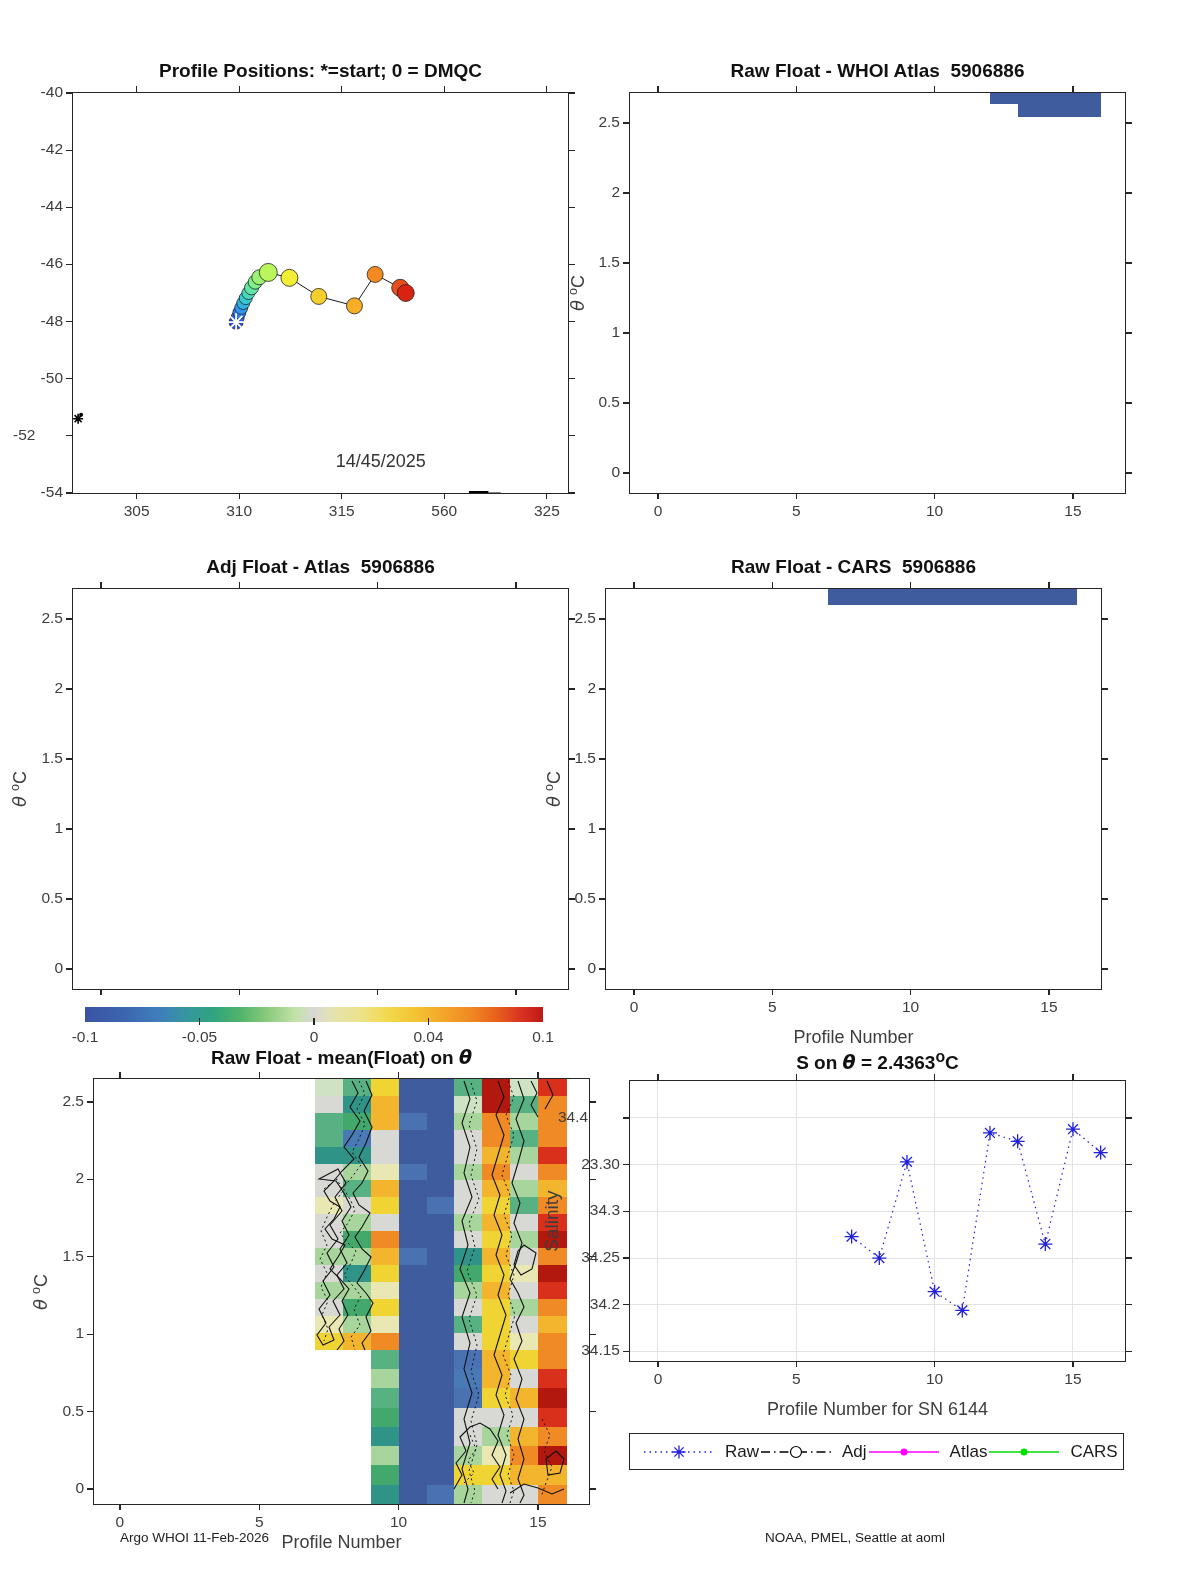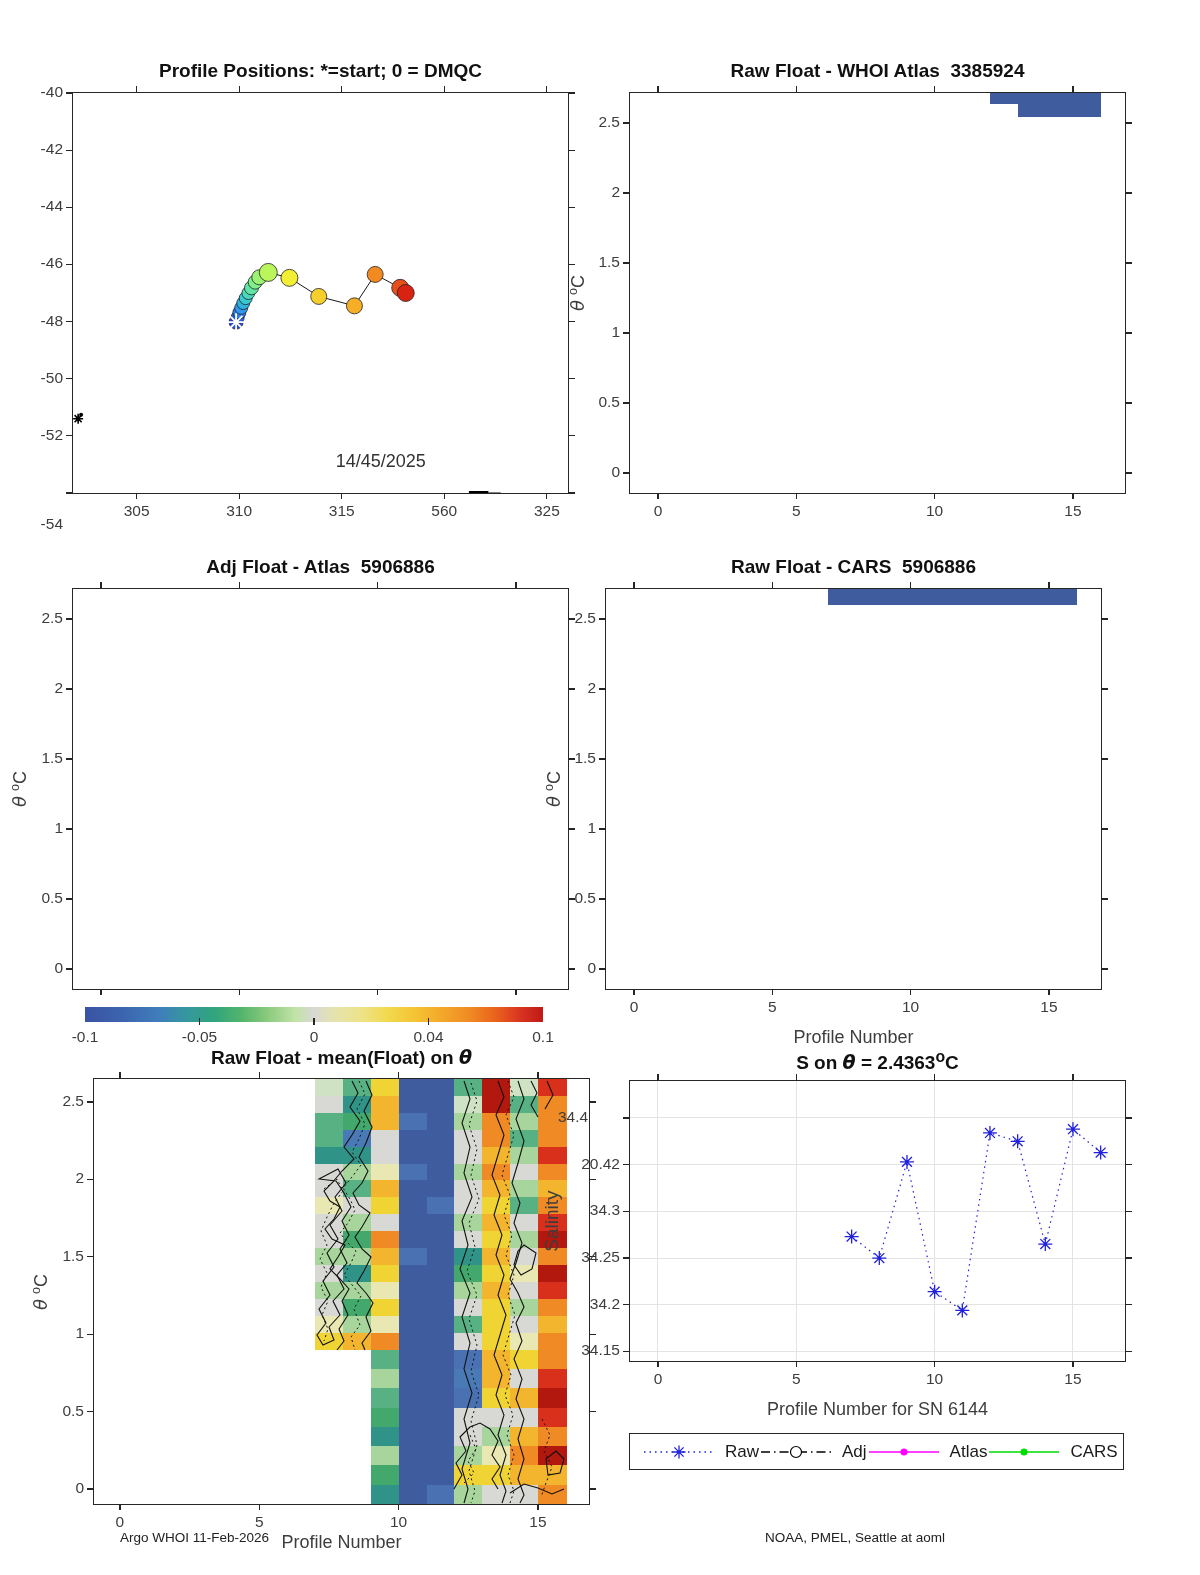--- a/index.html
+++ b/index.html
@@ -79,24 +79,24 @@
       <div style="position: absolute; left: 268.132px; top: -7px; width: 1.2px; height: 6px; background: rgb(38, 38, 38);"></div>
       <div class="ticklabel" style="position: absolute; left: 238.732px; top: 409px; width: 60px; text-align: center;">315</div>
       <div style="position: absolute; left: 370.701px; top: 400px; width: 1.2px; height: 6px; background: rgb(38, 38, 38);"></div>
       <div style="position: absolute; left: 370.701px; top: -7px; width: 1.2px; height: 6px; background: rgb(38, 38, 38);"></div>
       <div class="ticklabel" style="position: absolute; left: 341.301px; top: 409px; width: 60px; text-align: center;">560</div>
       <div style="position: absolute; left: 473.271px; top: 400px; width: 1.2px; height: 6px; background: rgb(38, 38, 38);"></div>
       <div style="position: absolute; left: 473.271px; top: -7px; width: 1.2px; height: 6px; background: rgb(38, 38, 38);"></div>
       <div class="ticklabel" style="position: absolute; left: 443.871px; top: 409px; width: 60px; text-align: center;">325</div>
       <div style="position: absolute; left: -7px; top: 399.4px; width: 6px; height: 1.2px; background: rgb(38, 38, 38);"></div>
       <div style="position: absolute; left: 496px; top: 399.4px; width: 6px; height: 1.2px; background: rgb(38, 38, 38);"></div>
-      <div class="ticklabel" style="position: absolute; left: -72px; top: 390px; width: 62px; text-align: right; margin-top: 32px;">-54</div>
+      <div class="ticklabel" style="position: absolute; left: -72px; top: 390px; width: 62px; text-align: right;">-54</div>
       <div style="position: absolute; left: -7px; top: 342.257px; width: 6px; height: 1.2px; background: rgb(38, 38, 38);"></div>
       <div style="position: absolute; left: 496px; top: 342.257px; width: 6px; height: 1.2px; background: rgb(38, 38, 38);"></div>
-      <div class="ticklabel" style="position: absolute; left: -72px; top: 332.857px; width: 62px; text-align: right;">-52</div>
+      <div class="ticklabel" style="position: absolute; left: -72px; top: 332.857px; width: 62px; text-align: left; padding-left: 12px;">-52</div>
       <div style="position: absolute; left: -7px; top: 285.114px; width: 6px; height: 1.2px; background: rgb(38, 38, 38);"></div>
       <div style="position: absolute; left: 496px; top: 285.114px; width: 6px; height: 1.2px; background: rgb(38, 38, 38);"></div>
       <div class="ticklabel" style="position: absolute; left: -72px; top: 275.714px; width: 62px; text-align: right;">-50</div>
       <div style="position: absolute; left: -7px; top: 227.971px; width: 6px; height: 1.2px; background: rgb(38, 38, 38);"></div>
       <div style="position: absolute; left: 496px; top: 227.971px; width: 6px; height: 1.2px; background: rgb(38, 38, 38);"></div>
       <div class="ticklabel" style="position: absolute; left: -72px; top: 218.571px; width: 62px; text-align: right;">-48</div>
       <div style="position: absolute; left: -7px; top: 170.829px; width: 6px; height: 1.2px; background: rgb(38, 38, 38);"></div>
       <div style="position: absolute; left: 496px; top: 170.829px; width: 6px; height: 1.2px; background: rgb(38, 38, 38);"></div>
       <div class="ticklabel" style="position: absolute; left: -72px; top: 161.429px; width: 62px; text-align: right;">-46</div>
       <div style="position: absolute; left: -7px; top: 113.686px; width: 6px; height: 1.2px; background: rgb(38, 38, 38);"></div>
@@ -104,21 +104,21 @@
       <div class="ticklabel" style="position: absolute; left: -72px; top: 104.286px; width: 62px; text-align: right;">-44</div>
       <div style="position: absolute; left: -7px; top: 56.5429px; width: 6px; height: 1.2px; background: rgb(38, 38, 38);"></div>
       <div style="position: absolute; left: 496px; top: 56.5429px; width: 6px; height: 1.2px; background: rgb(38, 38, 38);"></div>
       <div class="ticklabel" style="position: absolute; left: -72px; top: 47.1429px; width: 62px; text-align: right;">-42</div>
       <div style="position: absolute; left: -7px; top: -0.6px; width: 6px; height: 1.2px; background: rgb(38, 38, 38);"></div>
       <div style="position: absolute; left: 496px; top: -0.6px; width: 6px; height: 1.2px; background: rgb(38, 38, 38);"></div>
       <div class="ticklabel" style="position: absolute; left: -72px; top: -10px; width: 62px; text-align: right;">-40</div>
     </div>
 
   <div class="panel" id="p2">
-    <div class="title">Raw Float - WHOI Atlas  3385924</div>
+    <div class="title">Raw Float - WHOI Atlas  5906886</div>
     <div class="ylab" style="left:-53px;"><span class="theta">θ</span> <sup>o</sup><span>C</span></div>
     <div class="plotclip">
         <div style="position: absolute; left: 359.975px; top: 0px; width: 27.6691px; height: 11.0606px; background: rgb(62, 92, 158);"></div>
         <div style="position: absolute; left: 387.644px; top: 0px; width: 83.0073px; height: 23.6612px; background: rgb(62, 92, 158);"></div>
       </div>
   <div style="position: absolute; left: 27.3458px; top: 400px; width: 1.2px; height: 6px; background: rgb(38, 38, 38);"></div>
       <div style="position: absolute; left: 27.3458px; top: -7px; width: 1.2px; height: 6px; background: rgb(38, 38, 38);"></div>
       <div class="ticklabel" style="position: absolute; left: -2.05422px; top: 409px; width: 60px; text-align: center;">0</div>
       <div style="position: absolute; left: 165.691px; top: 400px; width: 1.2px; height: 6px; background: rgb(38, 38, 38);"></div>
       <div style="position: absolute; left: 165.691px; top: -7px; width: 1.2px; height: 6px; background: rgb(38, 38, 38);"></div>
@@ -543,21 +543,21 @@
       <div style="position: absolute; left: 496px; top: 223.176px; width: 6px; height: 1.2px; background: rgb(38, 38, 38);"></div>
       <div class="ticklabel" style="position: absolute; left: -72px; top: 213.776px; width: 62px; text-align: right;">34.2</div>
       <div style="position: absolute; left: -7px; top: 176.478px; width: 6px; height: 1.2px; background: rgb(38, 38, 38);"></div>
       <div style="position: absolute; left: 496px; top: 176.478px; width: 6px; height: 1.2px; background: rgb(38, 38, 38);"></div>
       <div class="ticklabel" style="position: absolute; left: -72px; top: 167.078px; width: 62px; text-align: right;">34.25</div>
       <div style="position: absolute; left: -7px; top: 129.78px; width: 6px; height: 1.2px; background: rgb(38, 38, 38);"></div>
       <div style="position: absolute; left: 496px; top: 129.78px; width: 6px; height: 1.2px; background: rgb(38, 38, 38);"></div>
       <div class="ticklabel" style="position: absolute; left: -72px; top: 120.38px; width: 62px; text-align: right;">34.3</div>
       <div style="position: absolute; left: -7px; top: 83.0825px; width: 6px; height: 1.2px; background: rgb(38, 38, 38);"></div>
       <div style="position: absolute; left: 496px; top: 83.0825px; width: 6px; height: 1.2px; background: rgb(38, 38, 38);"></div>
-      <div class="ticklabel" style="position: absolute; left: -72px; top: 73.6825px; width: 62px; text-align: right;">20.42</div>
+      <div class="ticklabel" style="position: absolute; left: -72px; top: 73.6825px; width: 62px; text-align: right;">23.30</div>
       <div style="position: absolute; left: -7px; top: 36.3847px; width: 6px; height: 1.2px; background: rgb(38, 38, 38);"></div>
       <div style="position: absolute; left: 496px; top: 36.3847px; width: 6px; height: 1.2px; background: rgb(38, 38, 38);"></div>
       <div class="ticklabel" style="position: absolute; left: -72px; top: 26.9847px; width: 62px; text-align: left;">34.4</div>
     </div>
 
   <div id="legend">
       <div class="legitem">
         <svg width="74" height="22" viewBox="0 0 74 22" style="position: static;">
           <line x1="2" y1="11" x2="72" y2="11" stroke="#2020DD" stroke-width="1.3" stroke-dasharray="1.5 4"></line>
           <path d="M30.5,11 L43.5,11 M37,4.5 L37,17.5 M32.4045,6.4045000000000005 L41.5955,15.5955 M32.4045,15.5955 L41.5955,6.4045000000000005" stroke="#2020DD" stroke-width="1.3" fill="none"></path>

